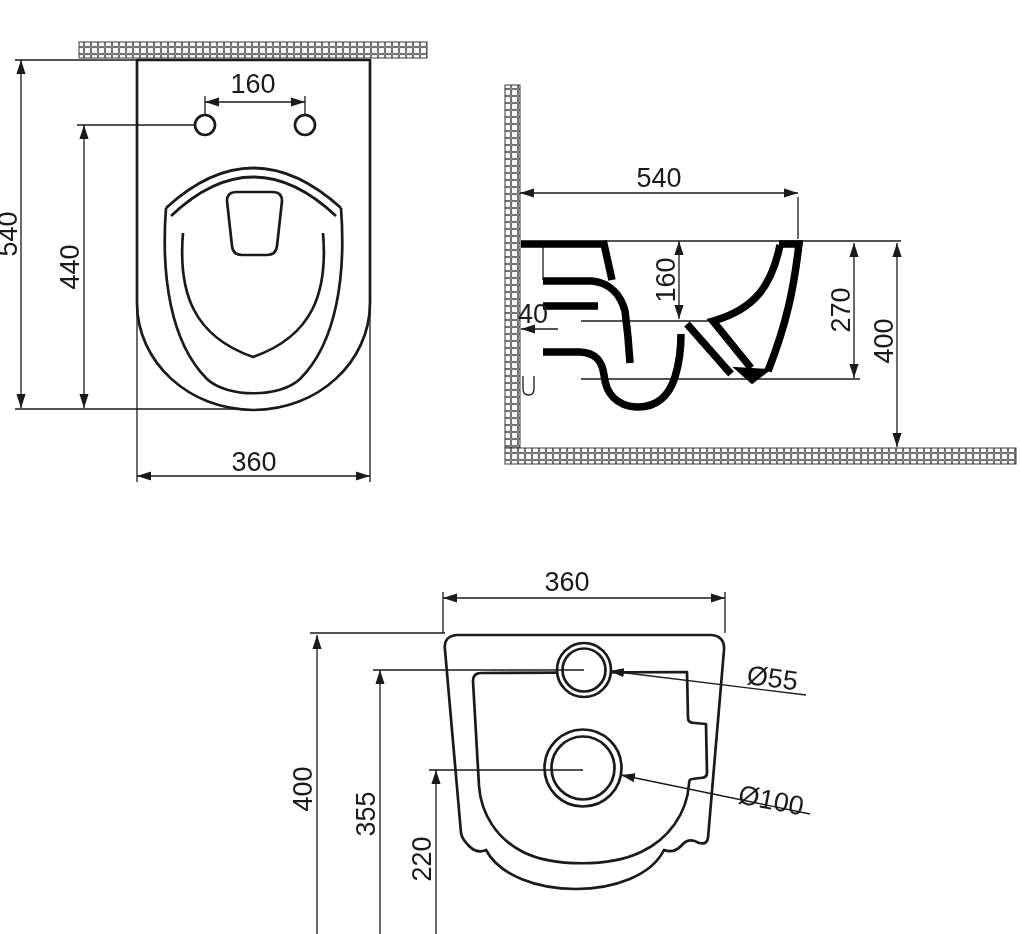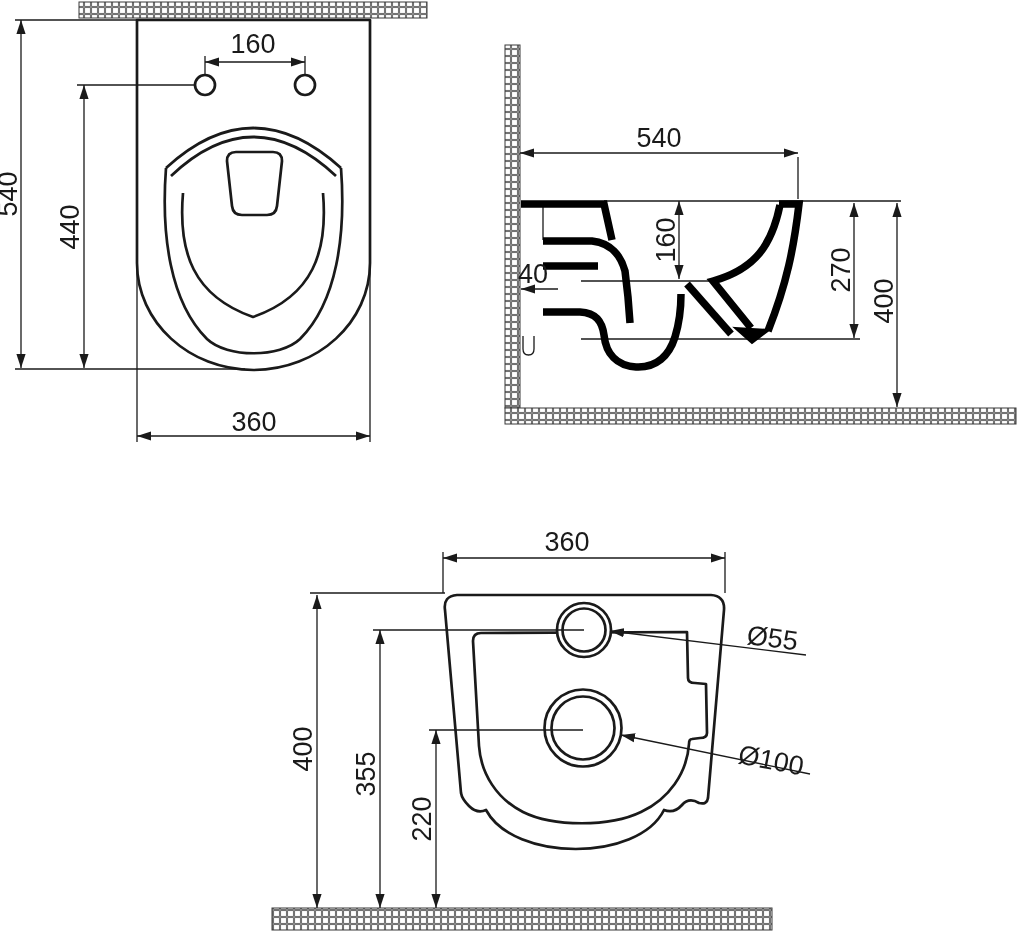--- a/index.html
+++ b/index.html
@@ -1,17 +1,17 @@
 <!DOCTYPE html>
 <html><head>
 <meta charset="utf-8">
 <style>
   html,body{margin:0;padding:0;background:#ffffff;}
   body{width:1020px;height:934px;font-family:"Liberation Sans",sans-serif;}
-  #stage{width:1020px;height:874px;position:relative;}
+  #stage{width:1020px;height:874px;position:relative;margin-top:40px;}
   svg{display:block;}
   .thin{stroke:#1a1a1a;stroke-width:1.3;fill:none;}
   .dim{stroke:#1a1a1a;stroke-width:1.3;fill:none;}
   .med{stroke:#1a1a1a;stroke-width:2.7;fill:none;stroke-linejoin:round;}
   .medfill{stroke:#1a1a1a;stroke-width:2.7;fill:#ffffff;stroke-linejoin:round;}
   .thick{stroke:#000000;stroke-width:7.5;fill:none;stroke-linejoin:miter;stroke-linecap:butt;}
   .solid{fill:#000000;stroke:#000000;stroke-width:2;}
   .hatchband{fill:url(#hatch);stroke:#3a3a3a;stroke-width:1;}
   .lbl{font-family:"Liberation Sans","DejaVu Sans",sans-serif;font-size:27px;fill:#1a1a1a;}
 </style>

